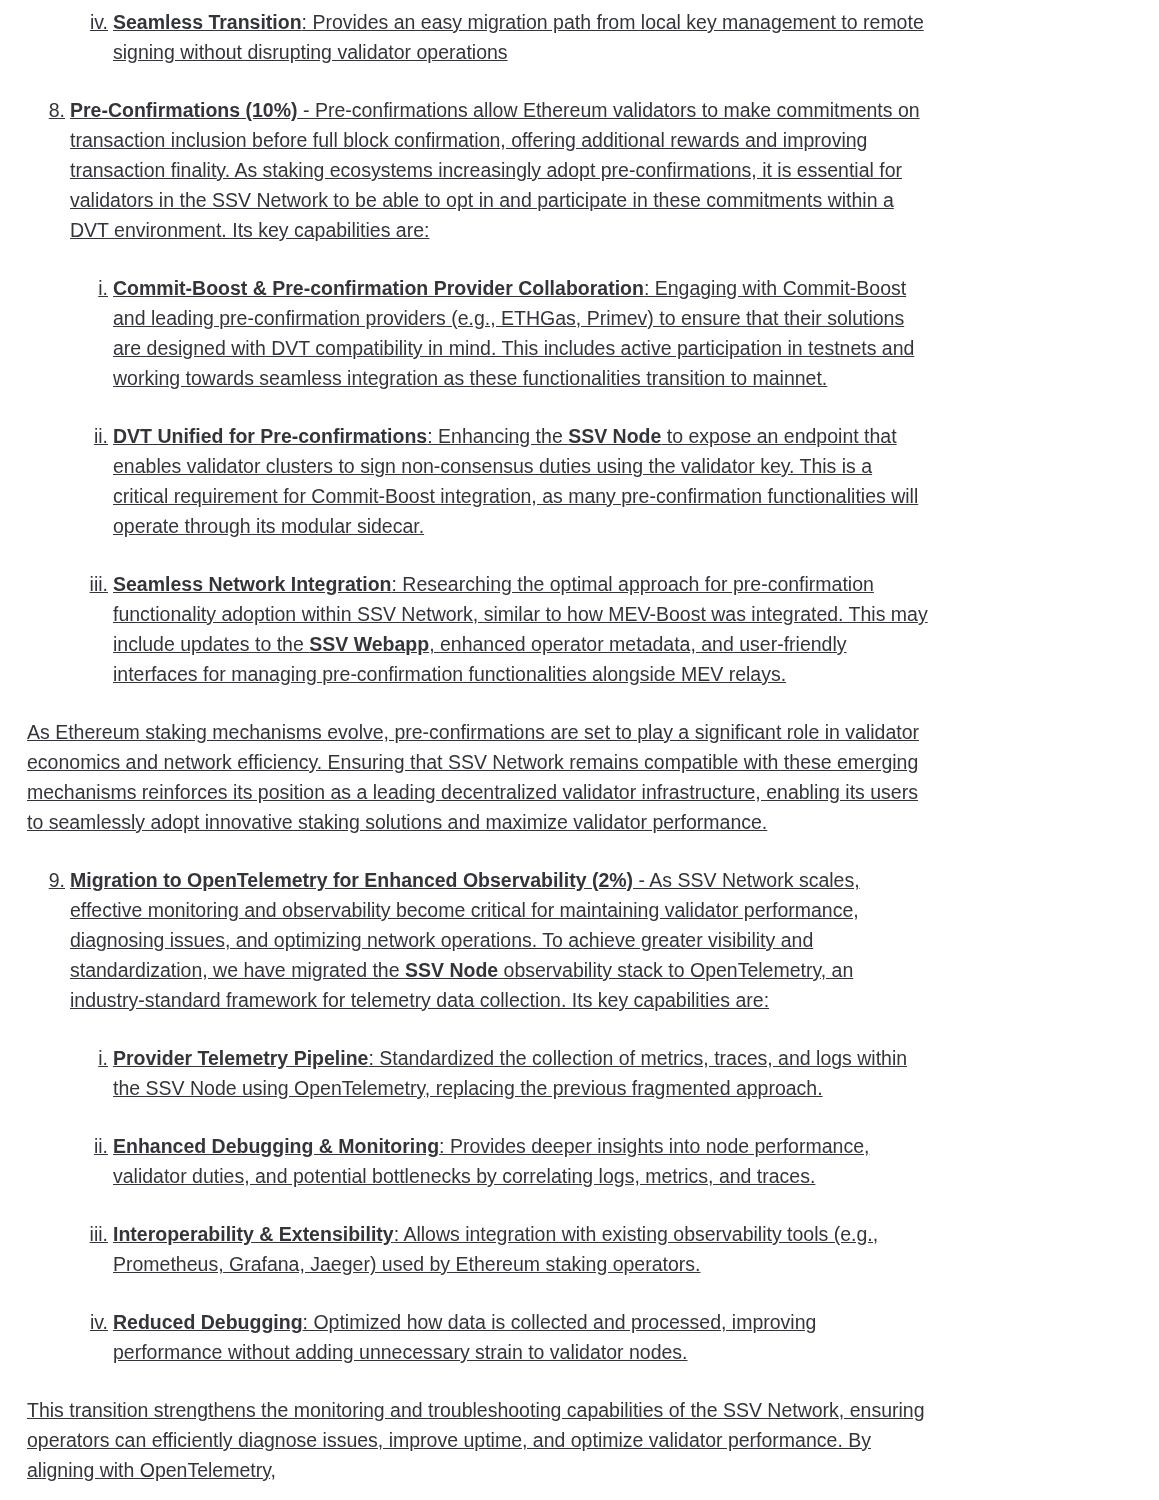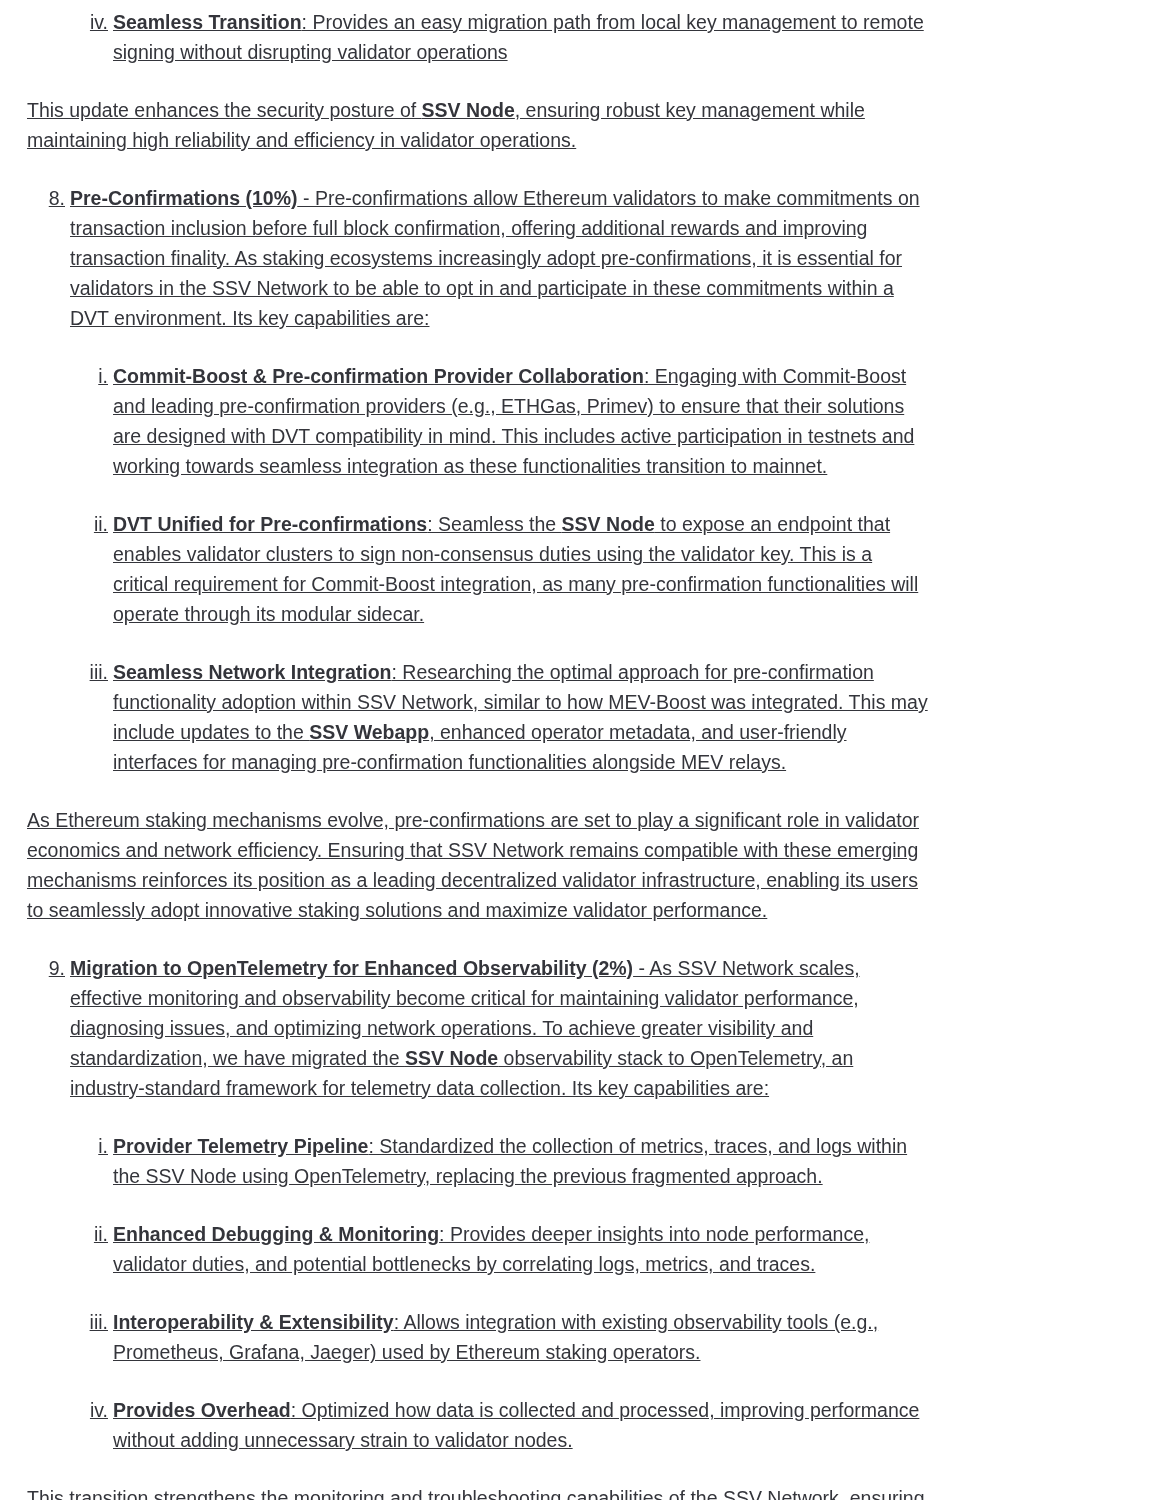--- a/index.html
+++ b/index.html
@@ -34,32 +34,31 @@
   .para { }
 </style>
 </head>
 <body>
 
 <div class="content">
     <div class="block item rom">
       <span class="marker">iv.</span>
       <div class="itext"><b>Seamless Transition</b><span>: Provides an easy migration path from local key management to remote signing without disrupting validator operations</span></div>
     </div>
-    <div class="block para"><span>This update enhances the security posture of </span><b>SSV Node</b><span>, ensuring robust key management while maintaining high reliability and efficiency in validator operations.</span></div>
     <div class="block item num">
       <span class="marker">8.</span>
       <div class="itext"><b>Pre-Confirmations (10%)</b><span> - Pre-confirmations allow Ethereum validators to make commitments on transaction inclusion before full block confirmation, offering additional rewards and improving transaction finality. As staking ecosystems increasingly adopt pre-confirmations, it is essential for validators in the SSV Network to be able to opt in and participate in these commitments within a DVT environment. Its key capabilities are:</span></div>
     </div>
     <div class="block item rom">
       <span class="marker">i.</span>
       <div class="itext"><b>Commit-Boost &amp; Pre-confirmation Provider Collaboration</b><span>: Engaging with Commit-Boost and leading pre-confirmation providers (e.g., ETHGas, Primev) to ensure that their solutions are designed with DVT compatibility in mind. This includes active participation in testnets and working towards seamless integration as these functionalities transition to mainnet.</span></div>
     </div>
     <div class="block item rom">
       <span class="marker">ii.</span>
-      <div class="itext"><b>DVT Unified for Pre-confirmations</b><span>: Seamless the </span><b>SSV Node</b><span> to expose an endpoint that enables validator clusters to sign non-consensus duties using the validator key. This is a critical requirement for Commit-Boost integration, as many pre-confirmation functionalities will operate through its modular sidecar.</span></div>
+      <div class="itext"><b>DVT Unified for Pre-confirmations</b><span>: Enhancing the </span><b>SSV Node</b><span> to expose an endpoint that enables validator clusters to sign non-consensus duties using the validator key. This is a critical requirement for Commit-Boost integration, as many pre-confirmation functionalities will operate through its modular sidecar.</span></div>
     </div>
     <div class="block item rom">
       <span class="marker">iii.</span>
       <div class="itext"><b>Seamless Network Integration</b><span>: Researching the optimal approach for pre-confirmation functionality adoption within SSV Network, similar to how MEV-Boost was integrated. This may include updates to the </span><b>SSV Webapp</b><span>, enhanced operator metadata, and user-friendly interfaces for managing pre-confirmation functionalities alongside MEV relays.</span></div>
     </div>
     <div class="block para"><span>As Ethereum staking mechanisms evolve, pre-confirmations are set to play a significant role in validator economics and network efficiency. Ensuring that SSV Network remains compatible with these emerging mechanisms reinforces its position as a leading decentralized validator infrastructure, enabling its users to seamlessly adopt innovative staking solutions and maximize validator performance.</span></div>
     <div class="block item num">
       <span class="marker">9.</span>
       <div class="itext"><b>Migration to OpenTelemetry for Enhanced Observability (2%)</b><span> - As SSV Network scales, effective monitoring and observability become critical for maintaining validator performance, diagnosing issues, and optimizing network operations. To achieve greater visibility and standardization, we have migrated the </span><b>SSV Node</b><span> observability stack to OpenTelemetry, an industry-standard framework for telemetry data collection. Its key capabilities are:</span></div>
     </div>
@@ -70,16 +69,16 @@
     <div class="block item rom">
       <span class="marker">ii.</span>
       <div class="itext"><b>Enhanced Debugging &amp; Monitoring</b><span>: Provides deeper insights into node performance, validator duties, and potential bottlenecks by correlating logs, metrics, and traces.</span></div>
     </div>
     <div class="block item rom">
       <span class="marker">iii.</span>
       <div class="itext"><b>Interoperability &amp; Extensibility</b><span>: Allows integration with existing observability tools (e.g., Prometheus, Grafana, Jaeger) used by Ethereum staking operators.</span></div>
     </div>
     <div class="block item rom">
       <span class="marker">iv.</span>
-      <div class="itext"><b>Provides Overhead</b><span>: Optimized how data is collected and processed, improving performance without adding unnecessary strain to validator nodes.</span></div>
+      <div class="itext"><b>Reduced Debugging</b><span>: Optimized how data is collected and processed, improving performance without adding unnecessary strain to validator nodes.</span></div>
     </div>
     <div class="block para"><span>This transition strengthens the monitoring and troubleshooting capabilities of the SSV Network, ensuring operators can efficiently diagnose issues, improve uptime, and optimize validator performance. By aligning with OpenTelemetry,</span></div>
   </div>
 
 </body></html>

